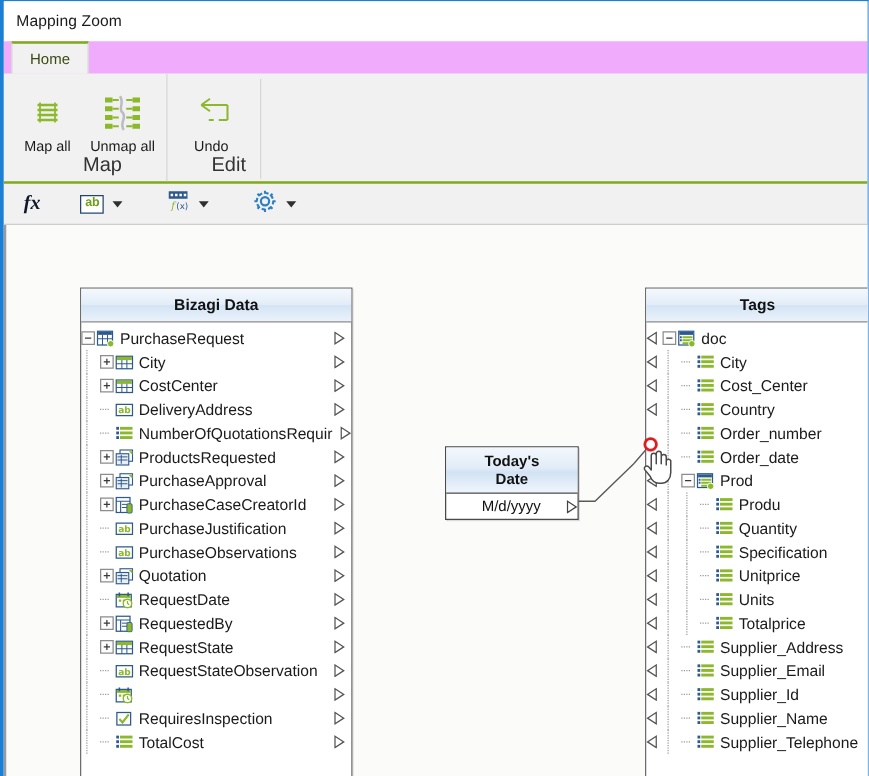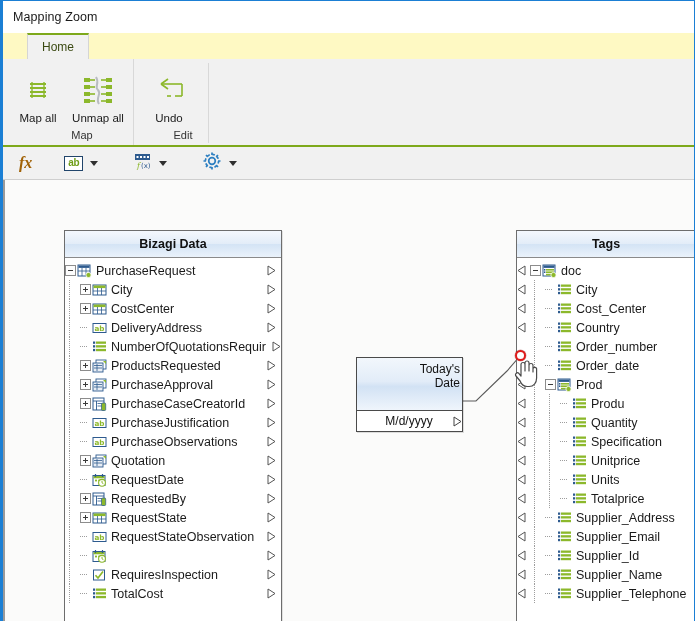--- a/index.html
+++ b/index.html
@@ -28,23 +28,23 @@
     padding-left: 10px;
   }
   .titlebar .title {
     font-size: 12.5px; color: #1a1a1a;
     letter-spacing: .1px;
   }
 
   
   .tabstrip {
     height: 26px;
-    background: #fef9c3;
+    background: #f0abfc;
     display: flex; align-items: flex-end;
-    padding-left: 24px;
+    padding-left: 6px;
     position: relative;
     text-align: center;
   }
   .tab {
     height: 26px; min-width: 56px;
     padding: 0 14px;
     display: flex; align-items: center; justify-content: center;
     font-size: 12px; color: #3b4a12;
     background: #f1f1f1;
     border-top: 2px solid #7ea91b;
@@ -65,21 +65,21 @@
   .rgroup {
     display: flex; flex-direction: column;
     align-items: center;
     justify-content: space-between;
     padding: 6px 6px 3px 6px;
     position: relative;
   }
   .rgroup + .rgroup { border-left: 1px solid #d8d8d8; }
   .rgroup-items { display: flex; align-items: flex-start; gap: 2px; flex: 1; }
   .rgroup-label {
-    font-size: 11px; color: #333; padding-bottom: 1px; padding-left: 28px;
+    font-size: 16px; color: #333; padding-bottom: 1px; padding-left: 28px;
   }
   .rbtn {
     width: 58px;
     display: flex; flex-direction: column;
     align-items: center; justify-content: flex-start;
     padding-top: 6px;
     cursor: default;
   }
   .rbtn .glyph { height: 38px; display:flex; align-items:center; justify-content:center; }
   .rbtn .lbl { font-size: 11.5px; color: #1a1a1a; margin-top: 3px; white-space: nowrap; }
@@ -88,21 +88,21 @@
   
   .toolbar {
     height: 33px;
     background: #f1f1f1;
     border-bottom: 1px solid #cfcfcf;
     display: flex; align-items: center;
     padding-left: 10px;
     gap: 0px;
   }
   .tb-item { display: flex; align-items: center; cursor: default; }
-  .tb-fx { font-family: "Liberation Serif", serif; font-style: italic; font-size: 16px; color: #a16207; padding: 0 6px; font-weight: 700;}
+  .tb-fx { font-family: "Liberation Serif", serif; font-style: italic; font-size: 16px; color: #0f172a; padding: 0 6px; font-weight: 700;}
   .tb-gap { width: 26px; }
   .caret {
     width: 0; height: 0;
     border-left: 4px solid transparent;
     border-right: 4px solid transparent;
     border-top: 5px solid #2f2f2f;
     margin: 0 9px 0 7px;
     cursor: default;
   }
   .icon-ab {
@@ -190,24 +190,24 @@
   .fnode {
     position: absolute;
     width: 107px;
     border: 1px solid #4a4a4a;
     background: #ffffff;
     box-shadow: 1px 1px 0 rgba(0,0,0,.12);
   }
   .fnode-title {
     background: linear-gradient(to bottom, #f2f7fc 0%, #e2ecf8 45%, #d2e2f4 55%, #eff5fc 100%);
     border-bottom: 1px solid #4a4a4a;
-    text-align: right;
-    font-size: 12px; font-weight: 400; color: #111;
+    text-align: center;
+    font-size: 12px; font-weight: 700; color: #111;
     line-height: 14px;
-    padding: 4px 2px 20px 2px;
+    padding: 4px 2px 4px 2px;
   }
   .fnode-out {
     display: flex; align-items: center;
     height: 20px;
     font-size: 12px; color: #111;
   }
   .fnode-out .txt { flex: 1; text-align: center; padding-left: 8px; }
 
   
   .wire { position: absolute; left: 0; top: 0; pointer-events: none; }

